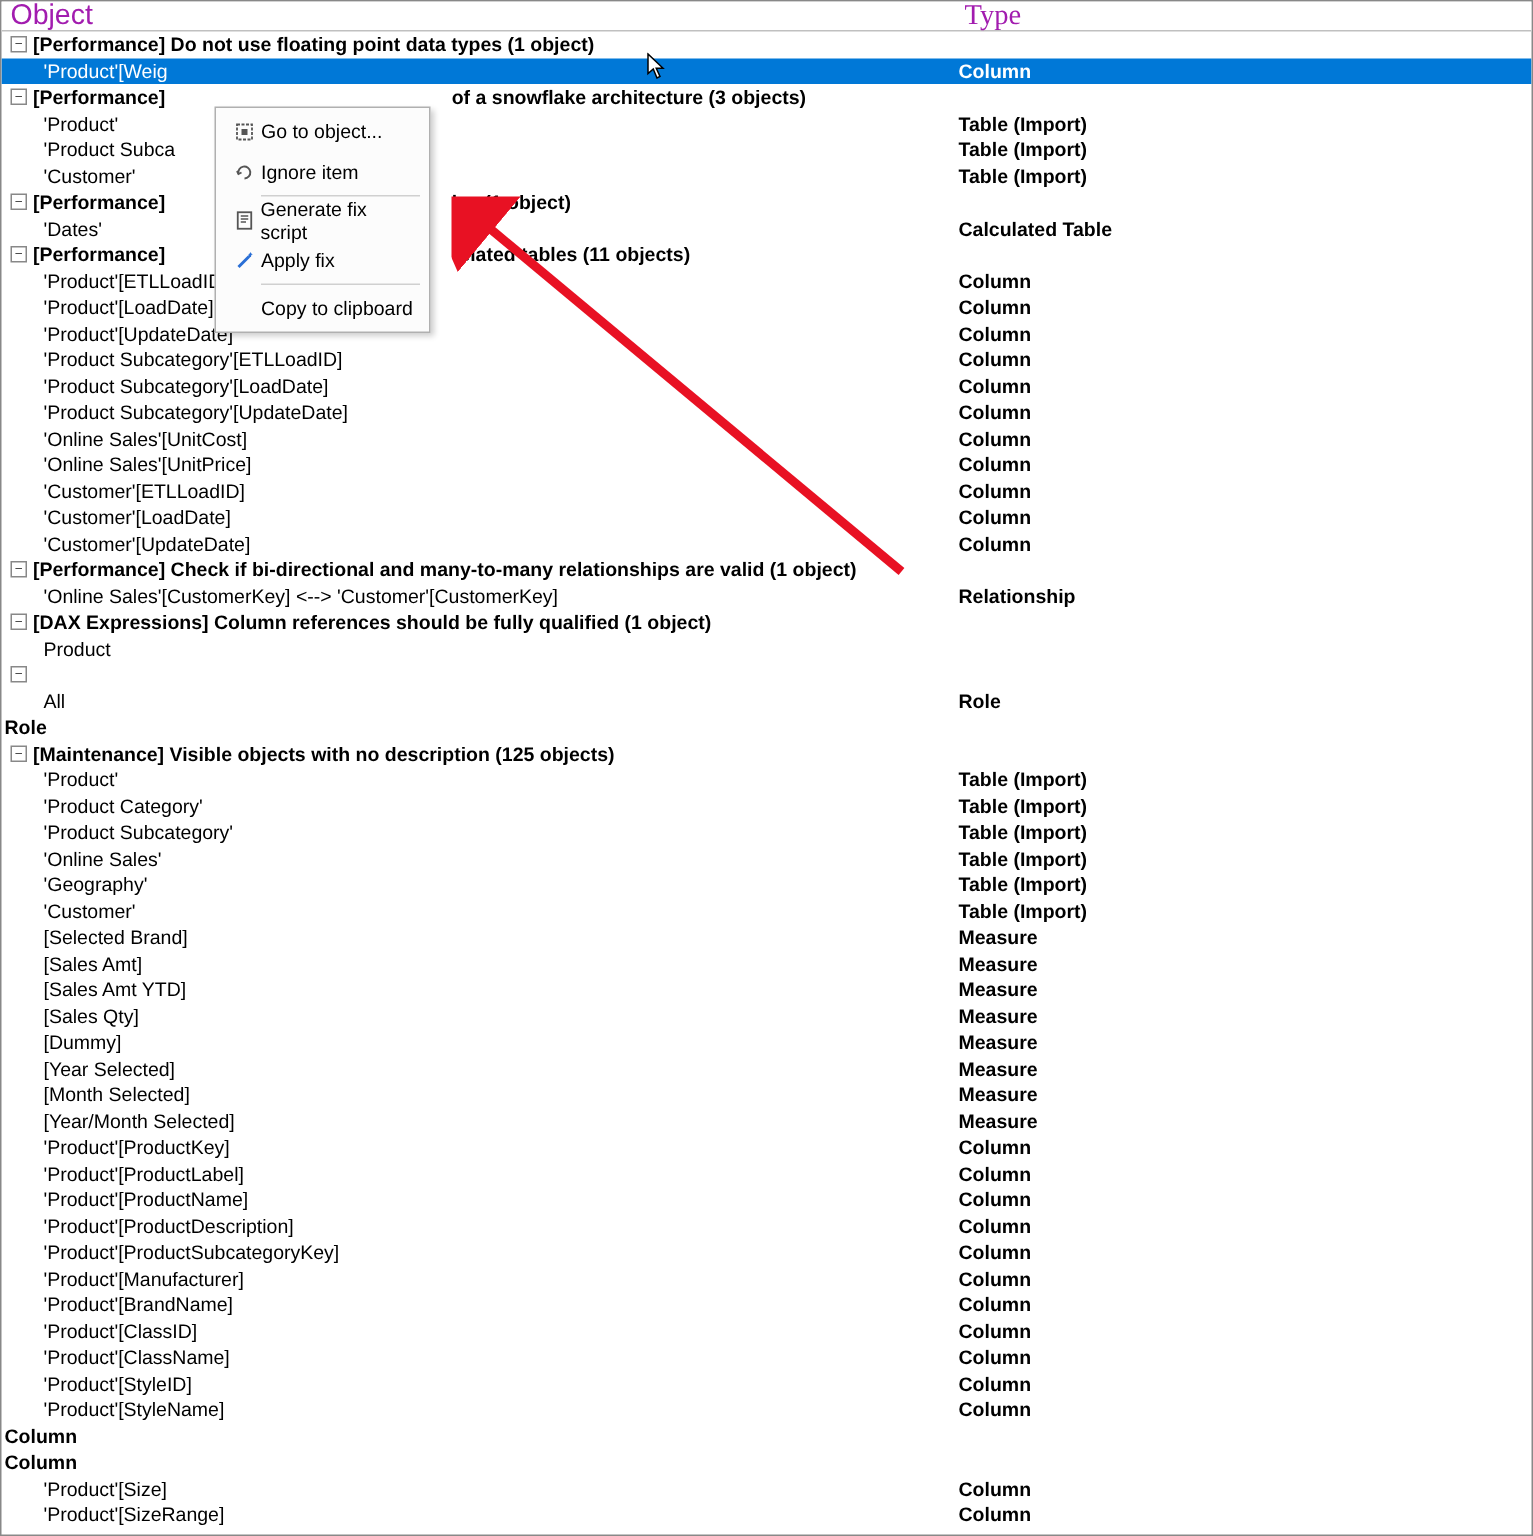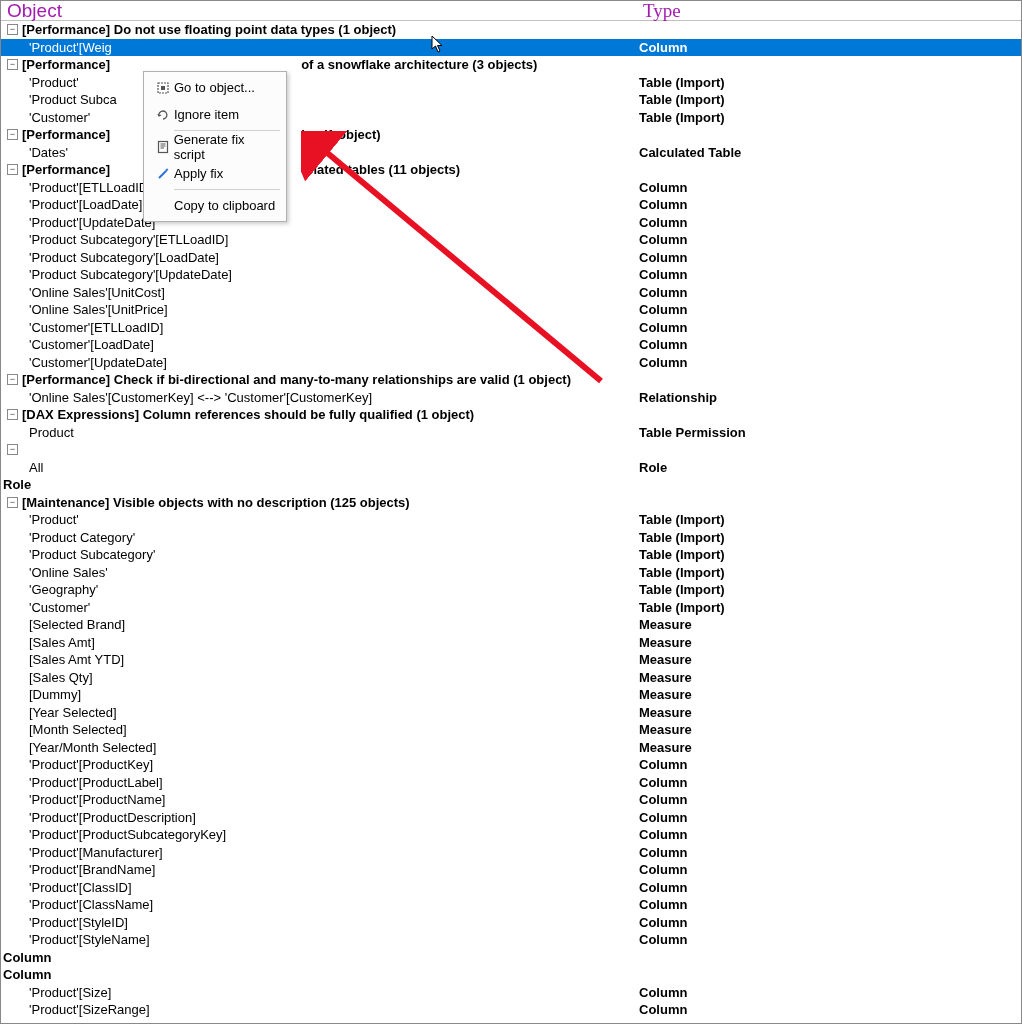--- a/index.html
+++ b/index.html
@@ -273,21 +273,20 @@
       <div class="cell-obj indent-group">
         <span class="toggle">−</span>
         <span class="group-label">[DAX Expressions] Column references should be fully qualified (1 object)</span>
       </div>
       <div class="cell-type"></div>
     </div>
     <div class="row">
       <div class="cell-obj indent-item">
         <span>Product</span>
       </div>
-      <div class="cell-type"><span>Table Permission</span></div>
     </div>
     <div class="row">
       <div class="cell-obj indent-group">
         <span class="toggle">−</span>
       </div>
       <div class="cell-type"></div>
     </div>
     <div class="row">
       <div class="cell-obj indent-item">
         <span>All</span>

